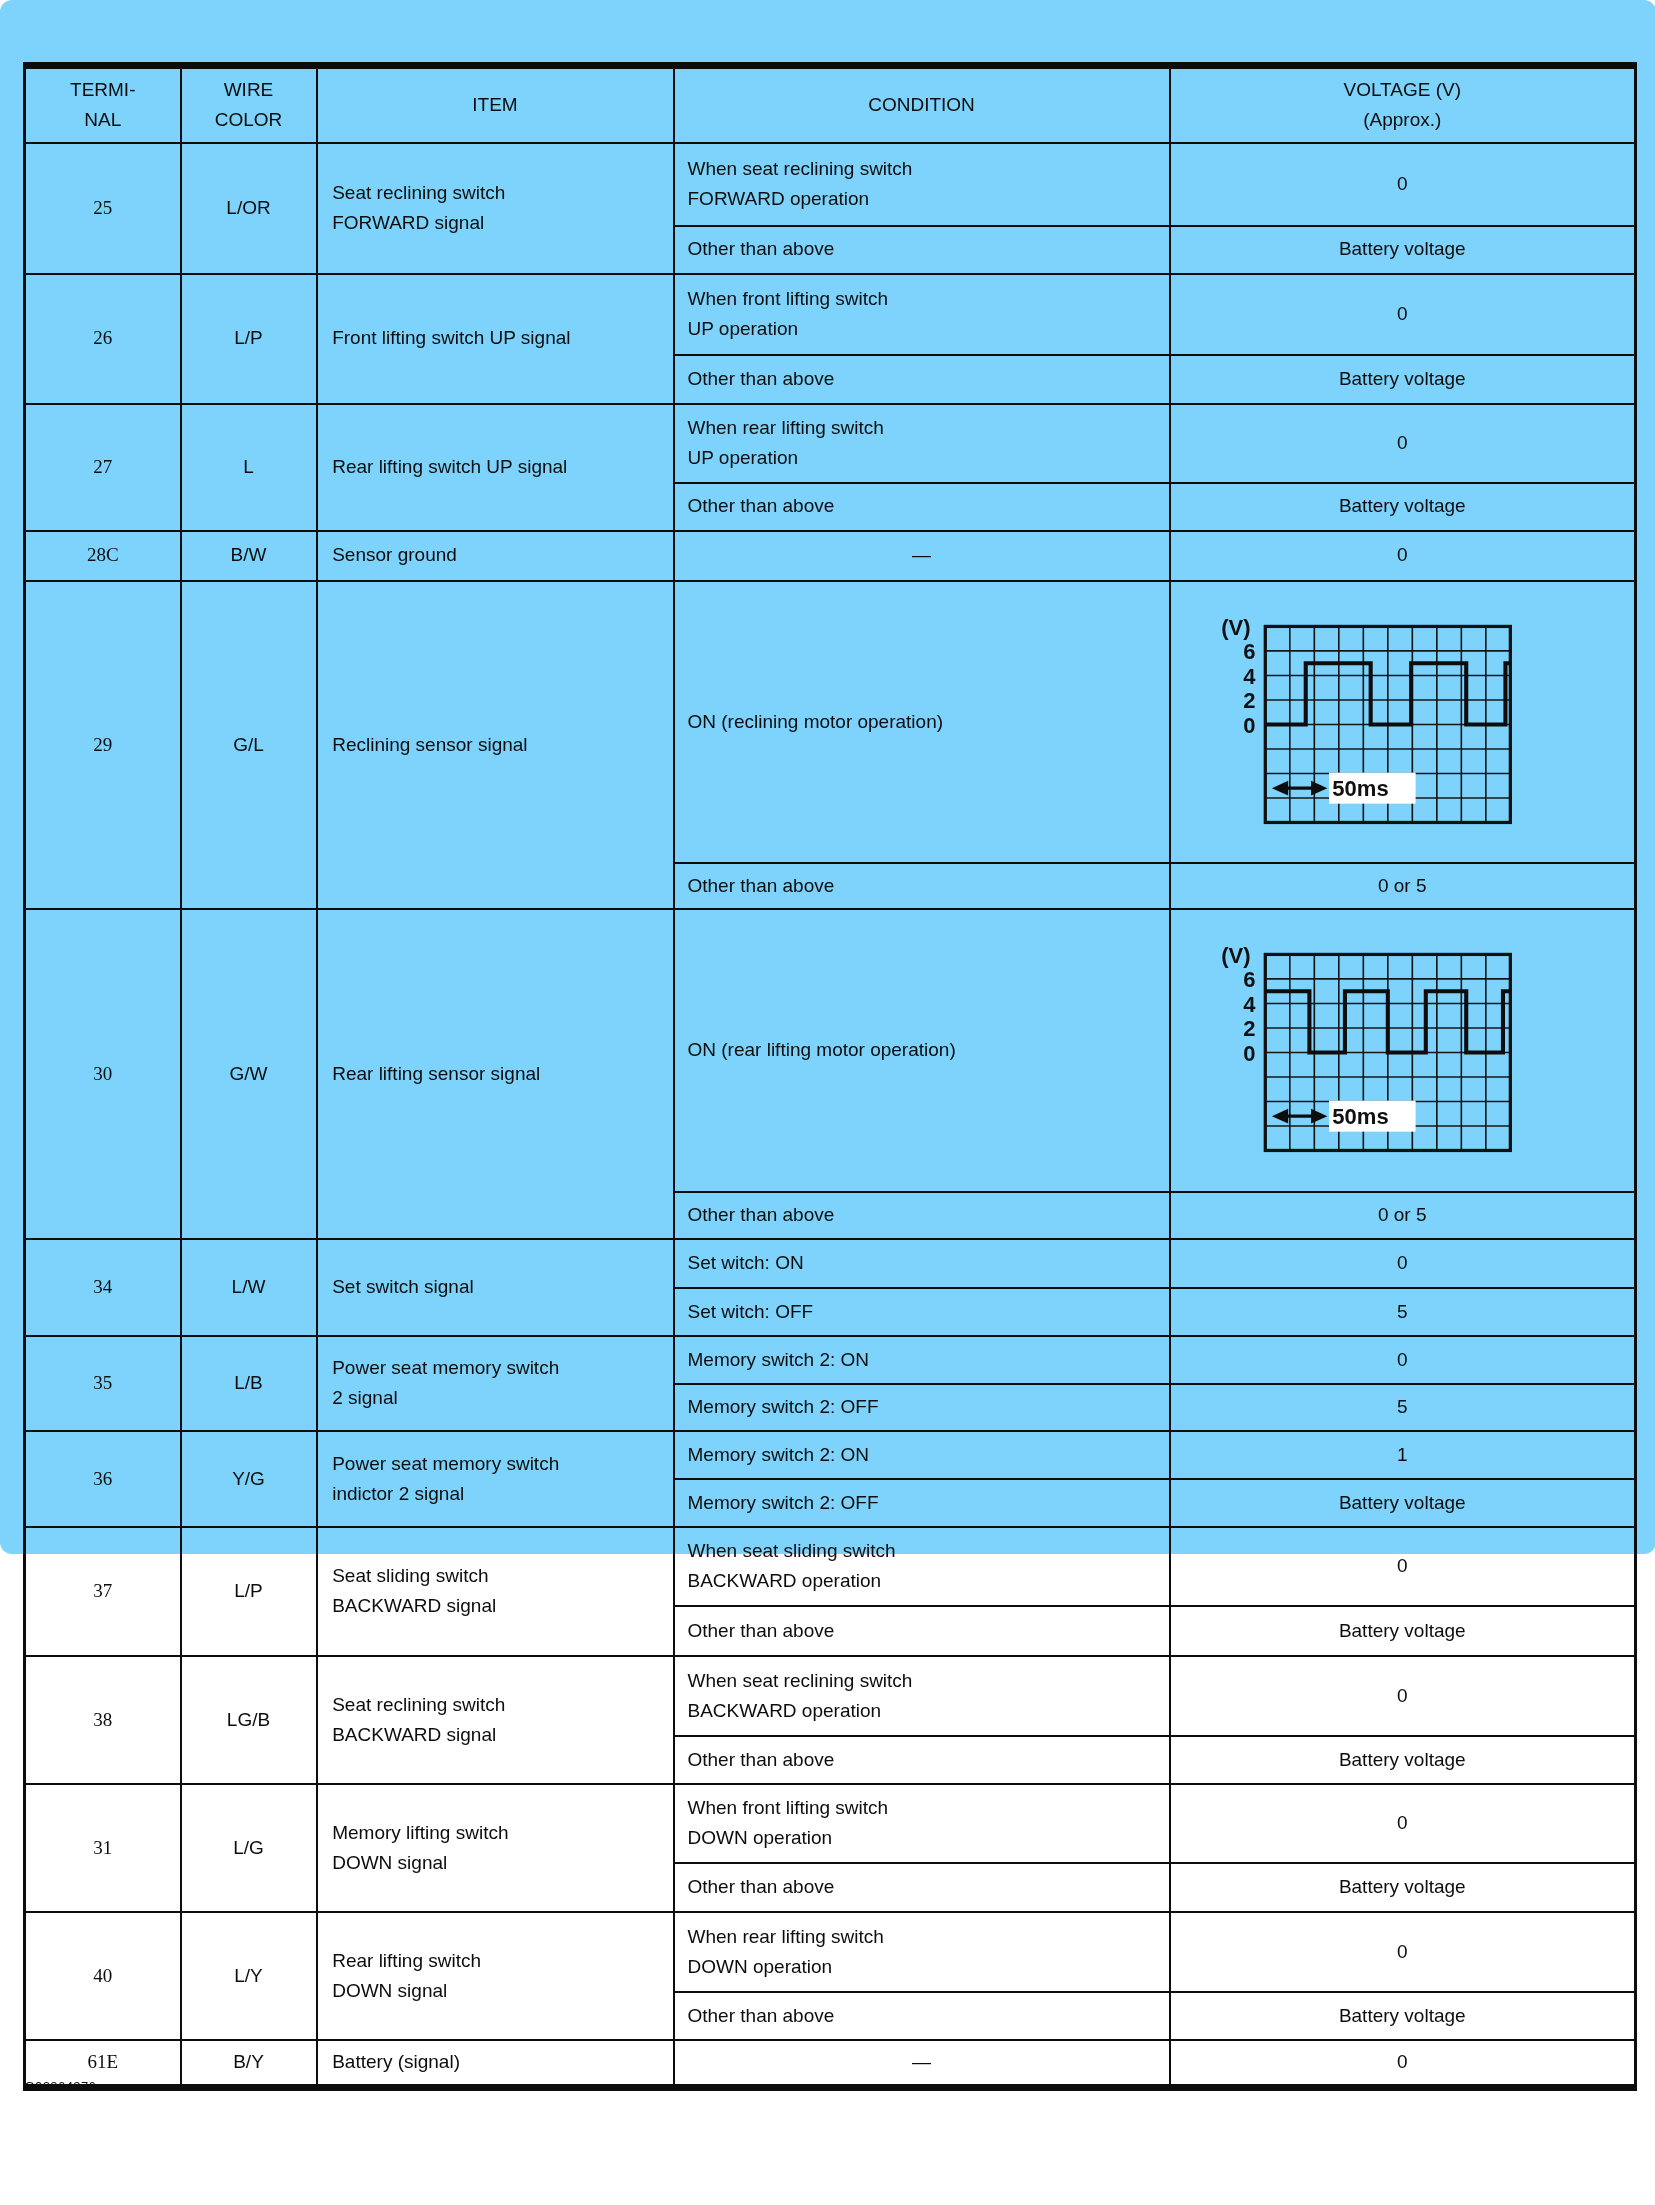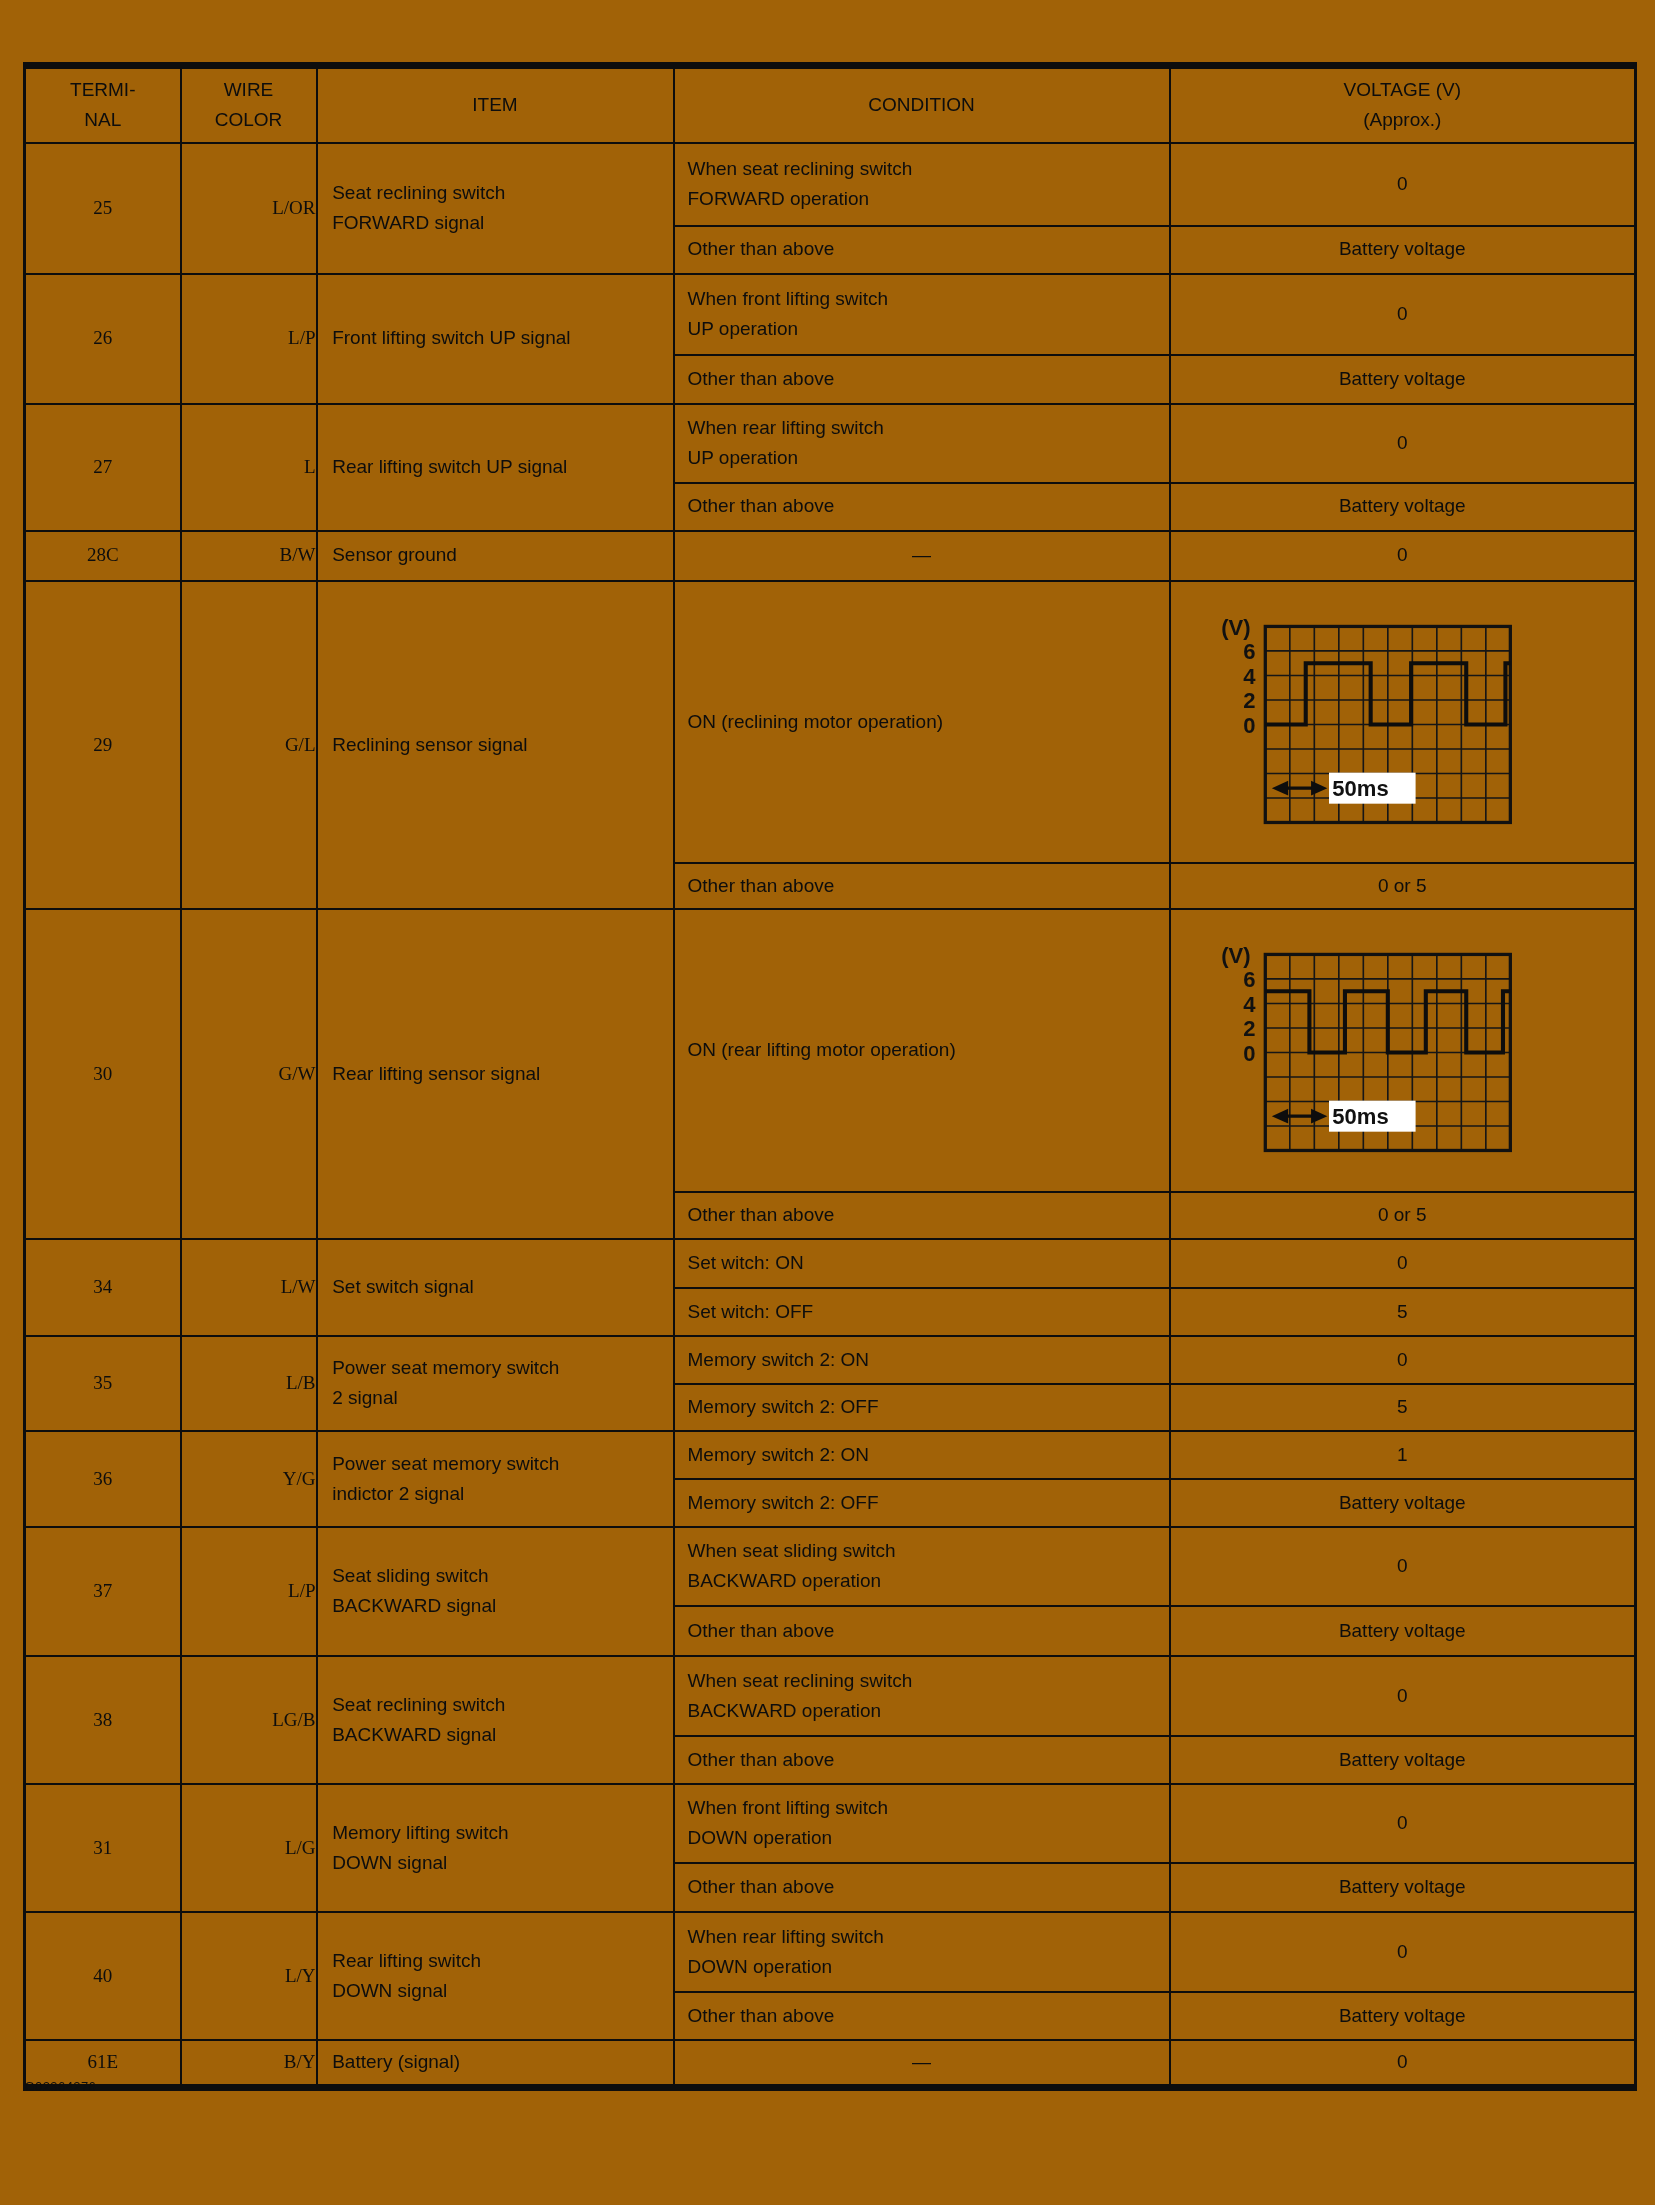--- a/index.html
+++ b/index.html
@@ -3,38 +3,38 @@
 <meta charset="utf-8">
 <style>
   * { box-sizing: border-box; margin: 0; padding: 0; }
   html, body { background: #ffffff; }
   body {
     width: 1656px; height: 2205px;
     font-family: "Liberation Sans", sans-serif;
     color: #0d0d0d;
     position: relative;
   }
-  .page { position: relative; width: 1656px; height: 2205px; background: #a16207; }
+  .page { position: relative; width: 1656px; height: 1554px; background: #7dd3fc; border-radius: 12px; }
 
   table.spec {
     position: absolute; left: 23px; top: 62px;
     width: 1610px;
     border-collapse: collapse;
     table-layout: fixed;
     font-size: 19px;
     line-height: 1.58;
   }
   table.spec, table.spec th, table.spec td { border: 2.5px solid #0d0d0d; }
   table.spec { border-top-width: 7.4px; border-bottom-width: 7.4px; border-left-width: 3.3px; border-right-width: 3.3px; }
 
   th, td { vertical-align: middle; white-space: pre-line; font-weight: normal; }
   th { text-align: center; padding: 4.9px 6.5px; }
 
   .c-term  { text-align: center; font-family: Liberation Serif, serif; }
-  .c-wire  { text-align: right; font-family: Liberation Serif, serif; }
+  .c-wire  { text-align: center; }
   .c-item  { text-align: left; padding: 6.5px 9.8px 6.5px 14.7px; }
   .c-cond  { text-align: left; padding: 6.5px 8.2px 6.5px 13px; }
   .c-cond.center { text-align: center; padding: 6.5px; }
   .c-volt  { text-align: center; padding: 3.3px; }
 
   .wavebox { display: flex; align-items: center; justify-content: flex-start; padding-left: 34px; }
   .wl { font-family: "Liberation Sans", sans-serif; font-size: 27px; font-weight: 700; fill: #111; }
 
   .footer-code {
     position: absolute; left: 24.6px; top: 2079px;

